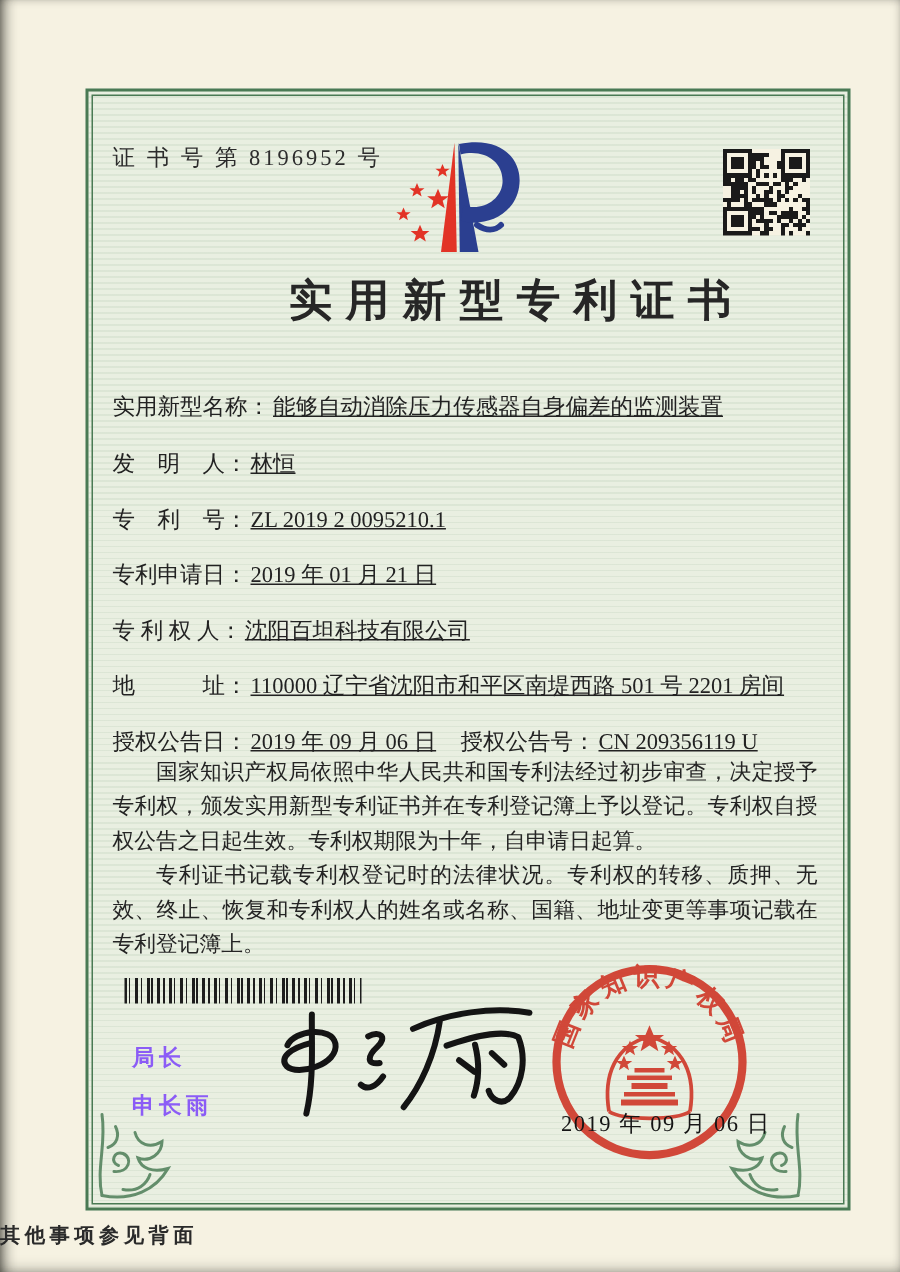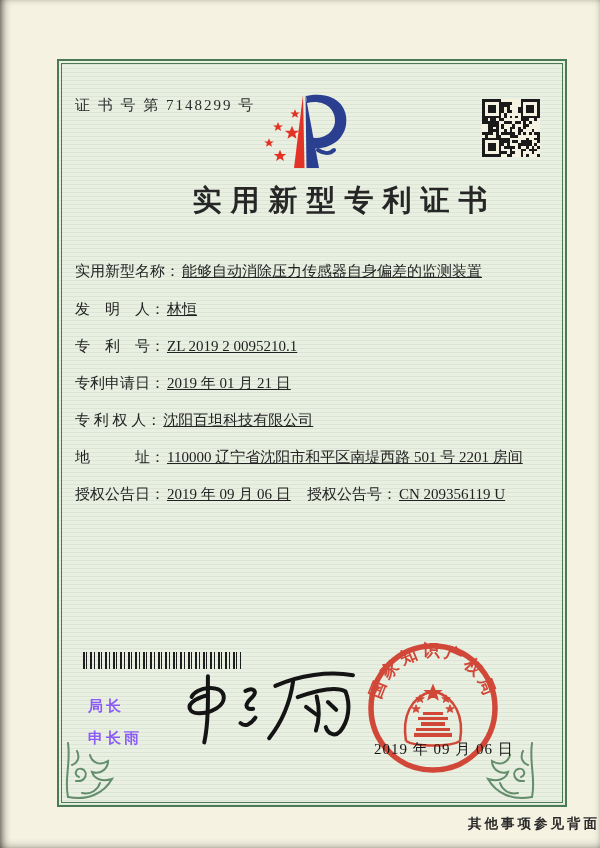--- a/index.html
+++ b/index.html
@@ -45,21 +45,21 @@
     background:repeating-linear-gradient(90deg,
       #1d1d1d 0 2px, rgba(0,0,0,0) 2px 3px,
       #1d1d1d 3px 4px, rgba(0,0,0,0) 4px 7px,
       #1d1d1d 7px 9px, rgba(0,0,0,0) 9px 11px,
       #1d1d1d 11px 12px, rgba(0,0,0,0) 12px 15px);
   }
   .officer{left:88px;top:690px;font-family:"Liberation Sans","DejaVu Sans",sans-serif;
            font-weight:600;font-size:15px;color:#8b5cf6;letter-spacing:3px;line-height:32px;}
   .seal-date{left:374px;top:740px;font-size:15px;color:#151515;letter-spacing:1px;}
   .page-info{left:57px;top:781px;width:506px;text-align:center;font-size:12px;color:#333;letter-spacing:1px;}
-  .back-note{left:0;top:815px;width:600px;text-align:right;font-size:13.5px;
+  .back-note{left:0;top:815px;width:600px;text-align:left;font-size:13.5px;
              font-weight:600;color:#2a2a2a;letter-spacing:3px;}
   svg{display:block;}
 </style>
 </head>
 <body>
 
 <div class="page">
 
   <div class="frame"></div>
 
@@ -75,21 +75,21 @@
   <svg class="abs" style="left:460px;top:725px;transform:scaleX(-1);" width="78" height="78" viewBox="0 0 78 78">
     <g stroke="#55835f" stroke-width="2" fill="none" opacity=".9" stroke-linecap="round">
       <path d="M6,72 C2,54 9,38 6,18"></path>
       <path d="M6,72 C26,76 42,68 50,54 C40,57 32,54 30,47 C38,50 46,44 46,36 C38,41 30,38 28,30"></path>
       <path d="M14,56 C24,57 27,47 20,44 C14,42 11,50 17,52"></path>
       <path d="M20,68 C30,70 36,64 38,58"></path>
       <path d="M10,40 C16,38 18,32 15,26"></path>
     </g>
   </svg>
 
-  <div class="abs cert-no">证 书 号 第 7148299 号</div>
+  <div class="abs cert-no">证 书 号 第 8196952 号</div>
 
   <svg class="abs" style="left:256px;top:88px;" width="104" height="86" viewBox="0 0 104 86">
     <defs>
       <path id="lstar" d="M0,-5 L1.45,-1.55 5,-1.55 2.15,0.6 3.1,4.05 0,2 -3.1,4.05 -2.15,0.6 -5,-1.55 -1.45,-1.55 Z"></path>
     </defs>
 
     <polygon points="38,80 47,7 48.5,80" fill="#e23326"></polygon>
 
     <polygon points="50.5,80 49.5,7 63,80" fill="#2b3f90"></polygon>
 
@@ -275,20 +275,24 @@
     </div>
     <div class="frow" style="top:192px">
       <span class="lbl">地　　　址</span>：<span class="val">110000  辽宁省沈阳市和平区南堤西路 501 号 2201 房间</span>
     </div>
     <div class="frow" style="top:229px">
       <span class="lbl">授权公告日</span>：<span class="val">2019 年 09 月 06 日</span>
       <span class="cell2"><span class="lbl">授权公告号</span>：<span class="val">CN 209356119 U</span></span>
     </div>
   </div>
 
+  <div class="abs paras">
+    <p>国家知识产权局依照中华人民共和国专利法经过初步审查，决定授予专利权，颁发实用新型专利证书并在专利登记簿上予以登记。专利权自授权公告之日起生效。专利权期限为十年，自申请日起算。</p>
+    <p>专利证书记载专利权登记时的法律状况。专利权的转移、质押、无效、终止、恢复和专利权人的姓名或名称、国籍、地址变更等事项记载在专利登记簿上。</p>
+  </div>
 
   <div class="abs barcode"></div>
 
   <div class="abs officer">
     <div>局长</div>
     <div>申长雨</div>
   </div>
 
   <svg class="abs" style="left:178px;top:662px;transform:rotate(-2deg);" width="190" height="88" viewBox="0 0 190 88">
     <g stroke="#141414" stroke-width="4" fill="none" stroke-linecap="round" stroke-linejoin="round">

